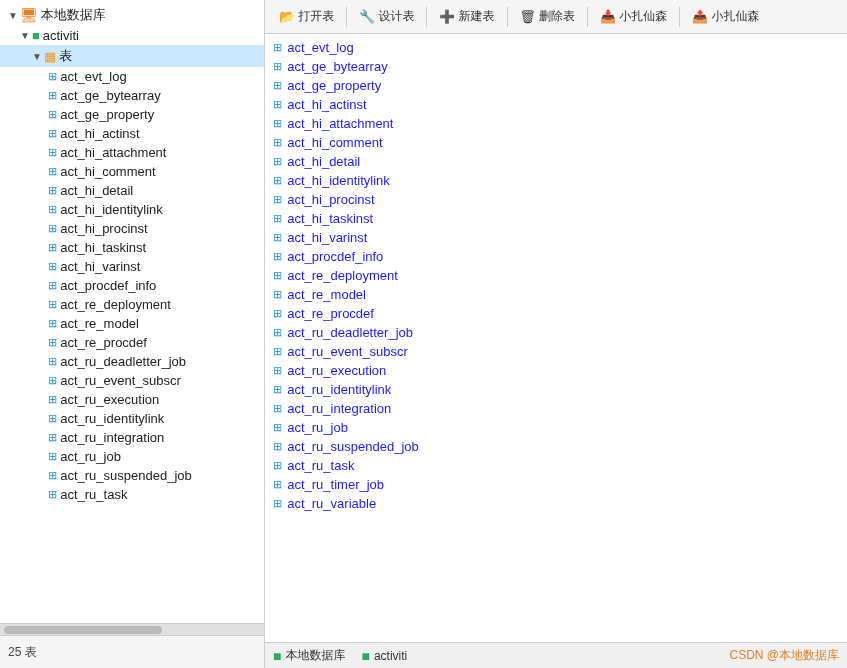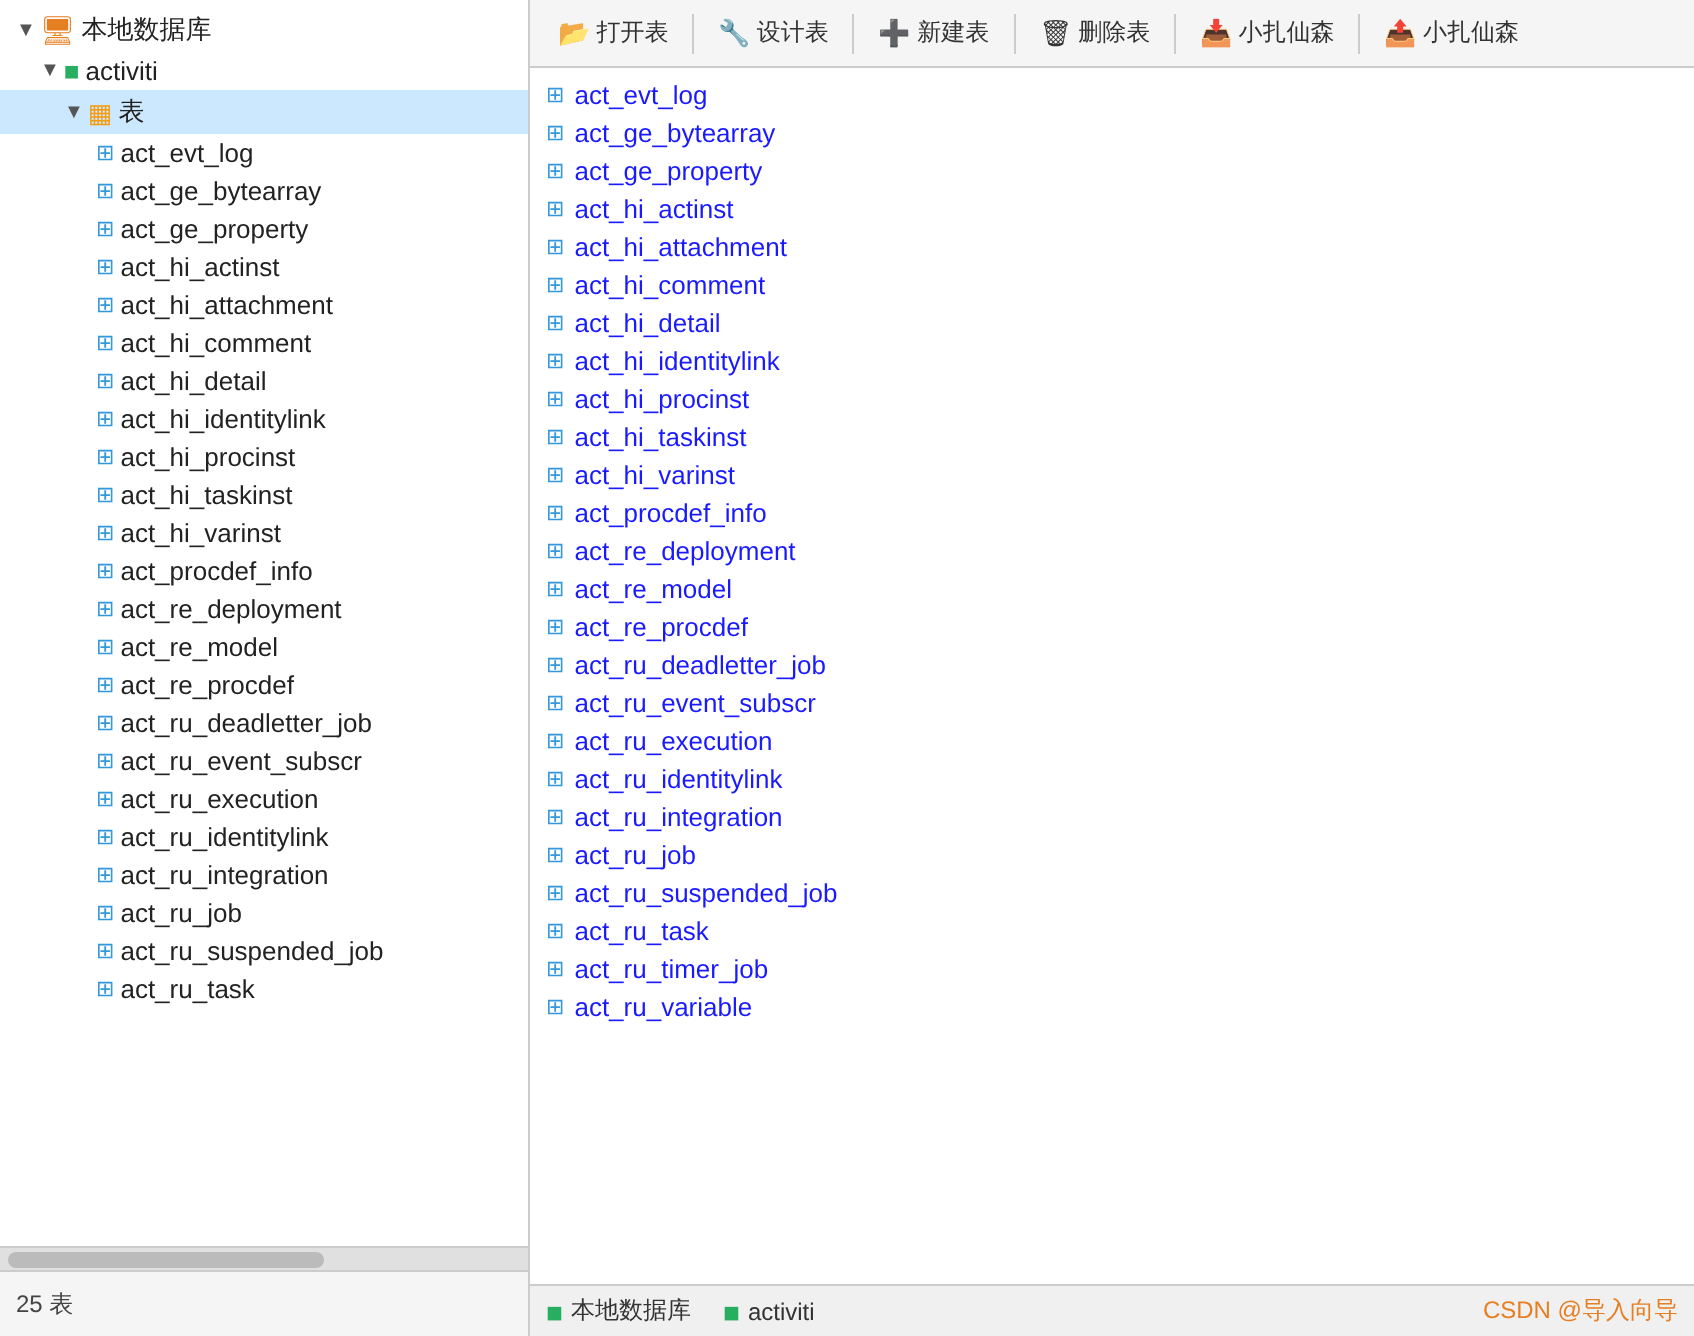--- a/index.html
+++ b/index.html
@@ -343,16 +343,16 @@
 
     <div class="bottom-bar">
       <div class="bottom-item">
         <span style="color:#27ae60; font-size:14px;">■</span>
         <span>本地数据库</span>
       </div>
       <div class="bottom-item">
         <span style="color:#27ae60; font-size:14px;">■</span>
         <span>activiti</span>
       </div>
-      <div class="bottom-right">CSDN @导入向导</div>
+      <div class="bottom-right">CSDN @本地数据库</div>
     </div>
   </div>
 </div>
 
 </body></html>

